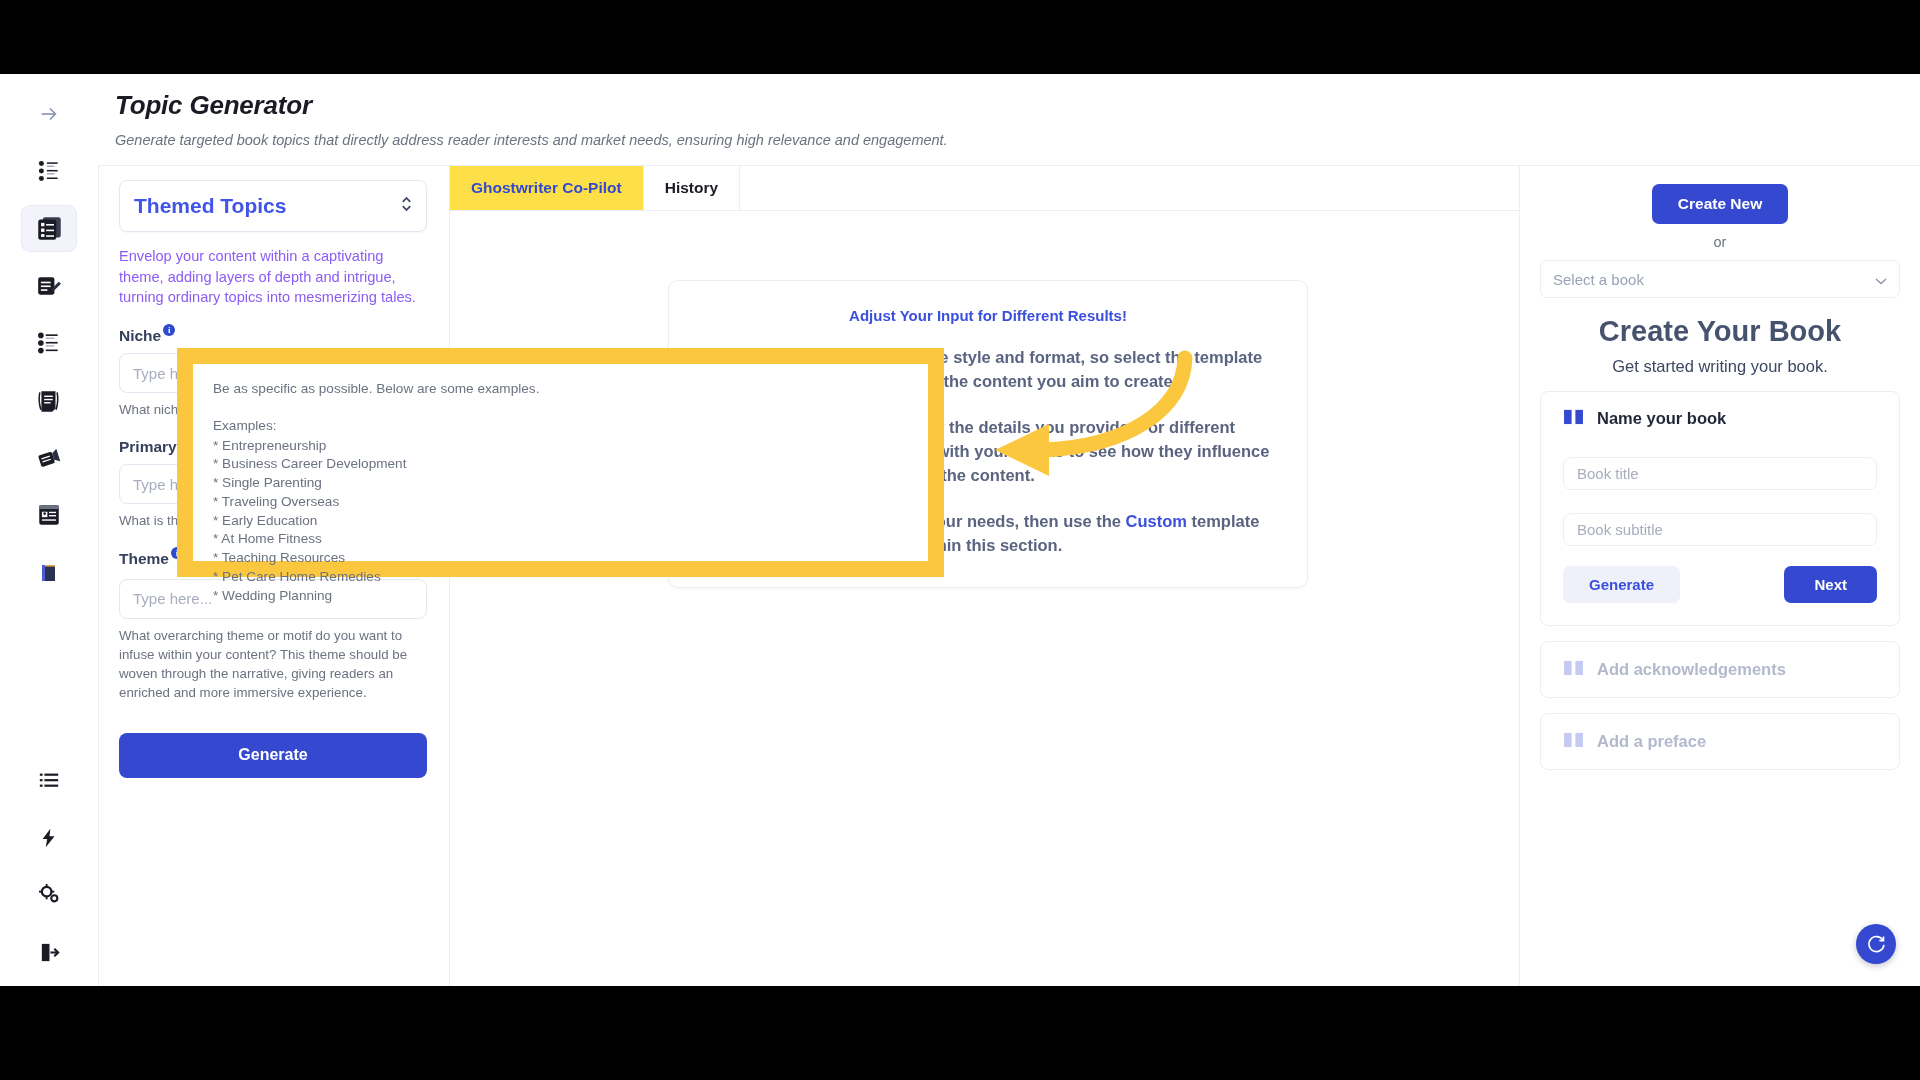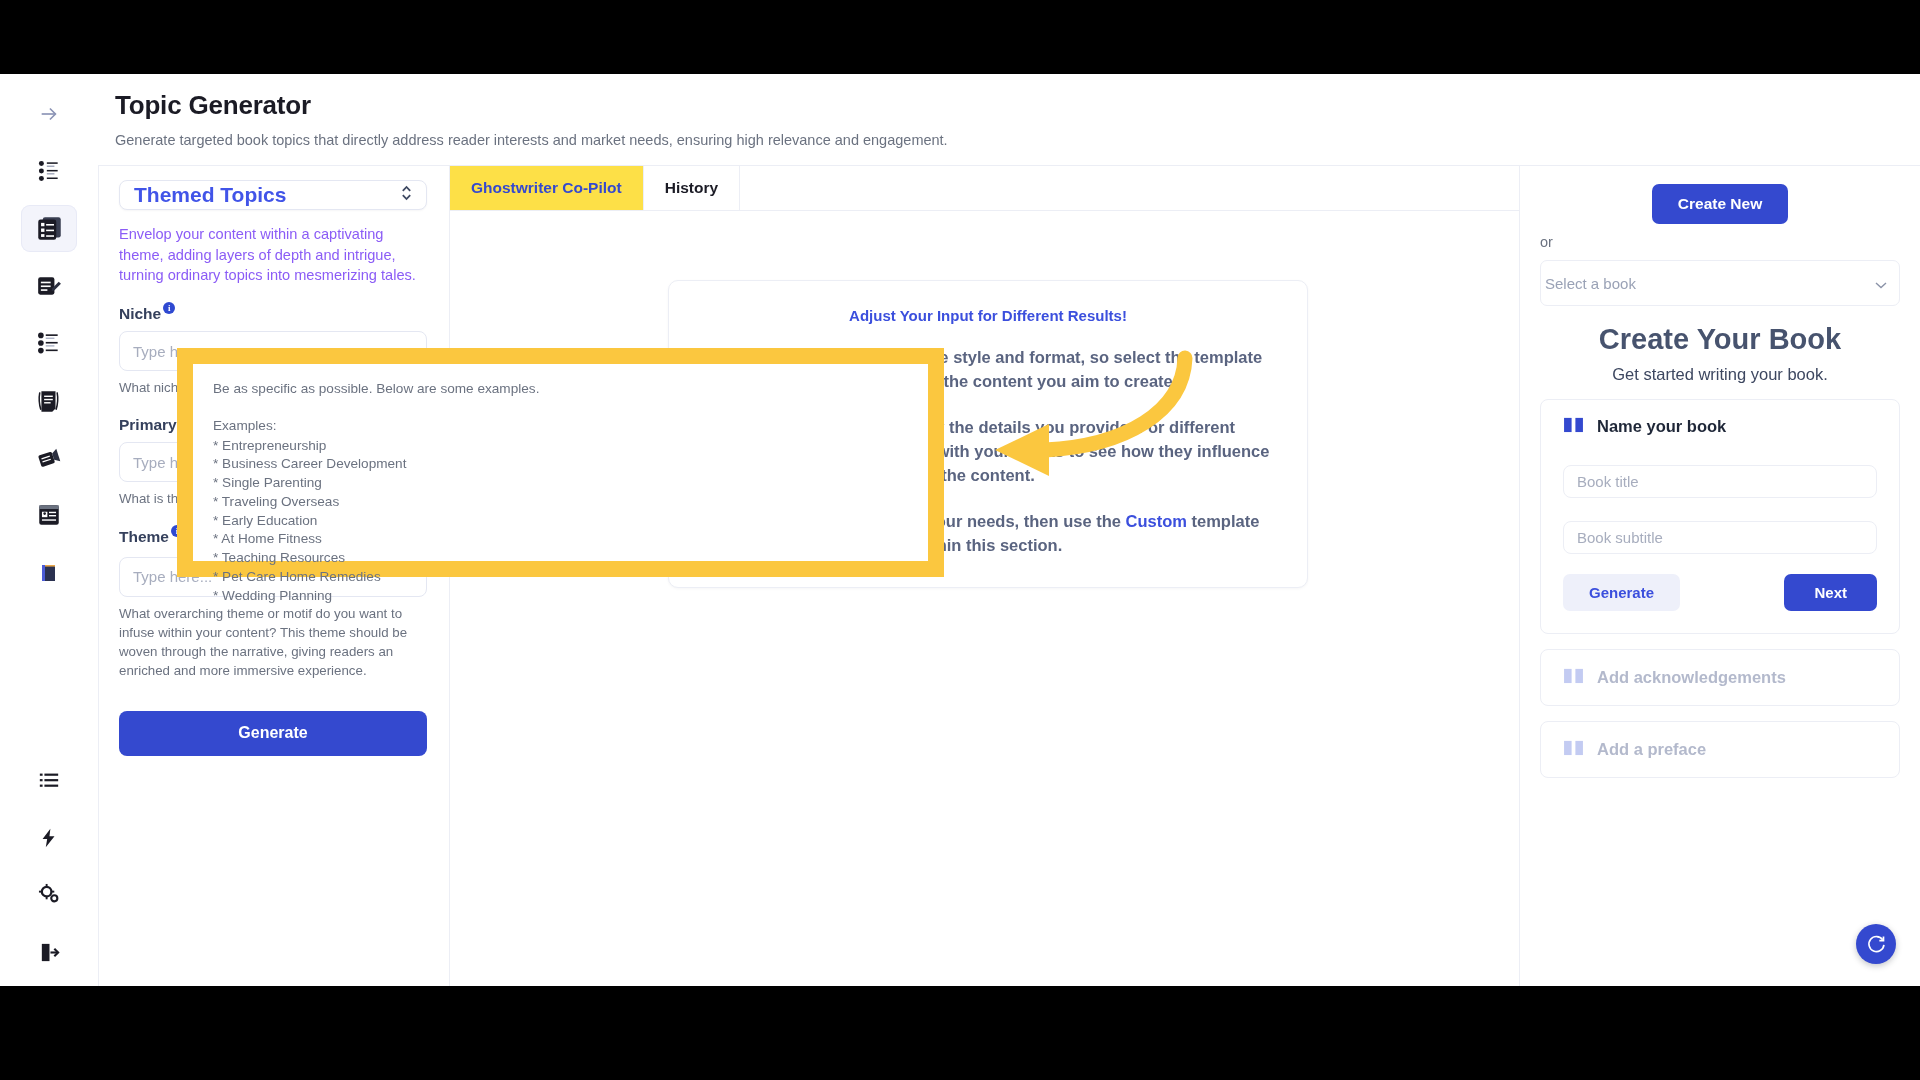--- a/index.html
+++ b/index.html
@@ -37,20 +37,21 @@
   .rail-btn svg { display:block; }
   .rail-spacer { flex: 0 0 150px; }
 
   
   .header {
     position: absolute; left: 98px; top: 0;
     width: 1822px; height: 92px;
     background: #fff;
     border-bottom: 1px solid #eceef5;
     padding: 16px 0 0 17px;
+    font-style: italic;
   }
   .page-title {
     font-size: 26px; font-weight: bold; color: #1b1b25;
     letter-spacing: -0.2px;
   }
   .page-sub {
     margin-top: 11px;
     font-size: 14.5px; color: #6b7280;
   }
 
@@ -65,21 +66,21 @@
   .formcol {
     width: 352px; flex: 0 0 352px;
     background: #fff;
     border-right: 1px solid #eceef5;
     border-left: 1px solid #eceef5;
     padding: 14px 20px 0 20px;
     position: relative;
   }
   .select-box {
     position: relative;
-    width: 308px; height: 30px;
+    width: 308px; height: 52px;
     border: 1px solid #e4e7f2;
     border-radius: 8px;
     background: #fff;
     display: flex; align-items: center;
     padding: 0 14px;
     box-shadow: 0 1px 2px rgba(16,24,40,.04);
     cursor: pointer;
   }
   .select-box .val {
     font-size: 21px; font-weight: bold; color: #4154e8;
@@ -205,25 +206,25 @@
     padding: 18px 20px 0 20px;
   }
   .create-new {
     display: block; margin: 0 auto;
     background: #3449cf; color: #fff;
     font-size: 15.5px; font-weight: bold;
     border: none; border-radius: 7px;
     padding: 11px 26px; cursor: pointer;
     font-family: "Liberation Sans", sans-serif;
   }
-  .or { text-align: left; font-size: 14.5px; color: #6b7280; margin: 10px 0 10px; }
+  .or { text-align: center; font-size: 14.5px; color: #6b7280; margin: 10px 0 10px; }
   .book-select {
-    width: 100%; height: 46px;
+    width: 100%; height: 38px;
     border: 1px solid #eceef5; border-radius: 7px;
-    background: #fff; padding: 0 4px;
+    background: #fff; padding: 0 12px;
     display: flex; align-items: center;
     font-size: 15px; color: #9aa2b6;
     cursor: pointer; position: relative;
   }
   .book-select .chev2 { position: absolute; right: 12px; color:#8b93a8; }
   .cyb-title {
     text-align: center; margin-top: 17px;
     font-size: 29px; font-weight: bold; color: #47536e;
   }
   .cyb-sub {

